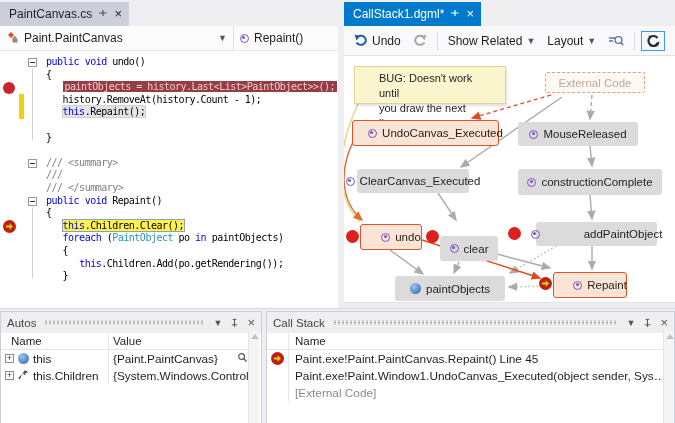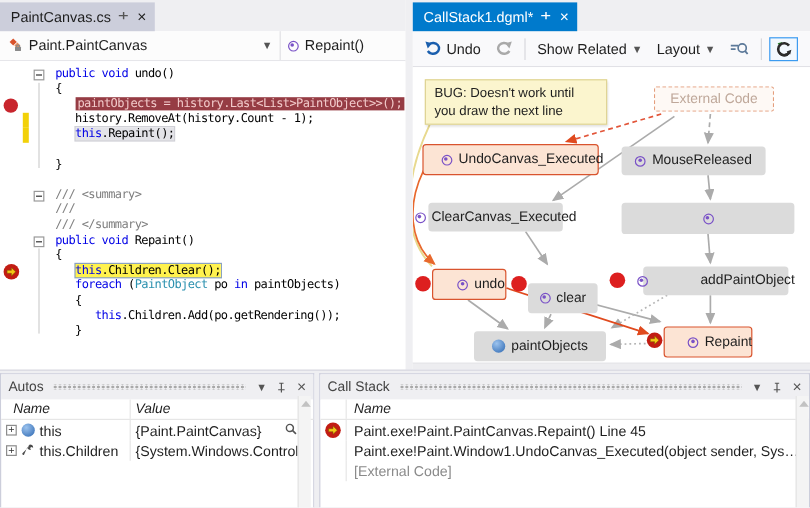--- a/index.html
+++ b/index.html
@@ -60,37 +60,37 @@
   .e-dash-gray  { stroke:#ABABAB; stroke-dasharray:4 3; }
   .e-dot-gray   { stroke:#B5B5B5; stroke-dasharray:1.5 2.5; }
   .e-dash-red   { stroke:#E25539; stroke-dasharray:4 3; }
   .e-solid-red  { stroke:#E04A1E; }
   .e-curve-orange { stroke:#E8682D; }
   .e-curve-yellow { stroke:#E8D98E; stroke-width:1.6; }
   .gnode { position:absolute; display:flex; align-items:center; justify-content:center; gap:5px; font-size:11.5px; white-space:nowrap; border-radius:3px; }
   .g-plain { background:#DBDBDB; color:#1E1E1E; }
   .g-hot   { background:#FCE4D4; border:1.6px solid #D9542E; color:#1E1E1E;padding-left:20px; }
   .g-ext   { background:#FEF9F5; border:1.4px dashed #E49E7D; color:#BFA89A; border-radius:2px; }
-  .gnote { position:absolute; background:#FBF5CE; border:1px solid #DFD495; padding:4px 7px; font-size:11px; line-height:15px; color:#1E1E1E; box-shadow:1px 2px 2px rgba(0,0,0,0.12); }
+  .gnote { position:absolute; background:#FBF5CE; border:1px solid #DFD495; padding:4px 24px; font-size:11px; line-height:15px; color:#1E1E1E; box-shadow:1px 2px 2px rgba(0,0,0,0.12); }
   .icon-method { width:9px; height:9px; border:1.6px solid #7A52C7; border-radius:50%; position:relative; flex:none; }
   .icon-method::after { content:""; position:absolute; left:1.4px; top:1.4px; width:3px; height:3px; border-radius:50%; background:#7A52C7; }
   .icon-field { width:11px; height:11px; border-radius:50%; background:radial-gradient(circle at 35% 30%, #9CC3EE, #2B66B0); flex:none; }
   .icon-wrench { flex:none; }
 
   
   .bottom { position:absolute; left:0; top:311px; width:675px; height:112px; }
   .panel { position:absolute; top:0; height:112px; background:#fff; border:1px solid #CCCEDB; border-bottom:none; }
   .autos-panel { left:0; width:262px; }
   .cs-panel { left:266px; width:409px; }
   .bv-split { position:absolute; left:262px; top:0; width:4px; height:112px; background:#EFEFF2; }
   .ptitle { height:21px; background:#EFEFF2; display:flex; align-items:center; padding:0 6px; gap:8px; font-size:11.5px; color:#444; }
   .grip { flex:1; height:5px; background-image:radial-gradient(circle, #A5A5A5 1px, transparent 1.2px); background-size:4px 3px; background-position:0 1px; }
   .picon { color:#555; font-size:9px; display:flex; align-items:center; }
   .picon.x { font-size:13px; }
-  .phead { height:17px; display:flex; border-bottom:1px solid #E6E6E6; font-size:11.5px; align-items:center; background:#fff;font-style:italic; }
+  .phead { height:17px; display:flex; border-bottom:1px solid #E6E6E6; font-size:11.5px; align-items:center; background:#fff; }
   .rows { position:relative; }
   .drow { height:17px; display:flex; align-items:center; font-size:11.8px; }
   .autos-name { width:108px; display:flex; align-items:center; gap:4px; padding-left:4px; border-right:1px solid #E6E6E6; height:100%; }
   .autos-val { flex:1; display:flex; align-items:center; padding-left:4px; overflow:hidden; white-space:nowrap; height:100%; }
   .expander { width:9px; height:9px; border:1px solid #8C8C8C; font-size:9px; line-height:7px; text-align:center; color:#333; background:#fff; flex:none; }
   .val-tools { margin-left:auto; display:flex; align-items:center; gap:2px; padding-right:2px; color:#666; }
   .cs-margin { width:22px; height:100%; border-right:1px solid #E6E6E6; display:flex; align-items:center; justify-content:center; flex:none; }
   .cs-text { padding-left:6px; white-space:nowrap; overflow:hidden; }
   .dim { color:#8A8A8A; }
   .scrollbar { position:absolute; top:0; right:0; width:11px; background:#F4F4F4; border-left:1px solid #E4E4E4; }
@@ -269,20 +269,21 @@
           <div class="gnode g-plain" style="left: 174px; top: 66px; width: 120px; height: 24px;">
             <span class="icon-method"></span>
             <span class="glabel">MouseReleased</span>
           </div>
           <div class="gnode g-plain" style="left: 13px; top: 113px; width: 112px; height: 24px;">
             <span class="icon-method"></span>
             <span class="glabel">ClearCanvas_Executed</span>
           </div>
           <div class="gnode g-plain" style="left: 174px; top: 113px; width: 144px; height: 26px;">
             <span class="icon-method"></span>
+            <span class="glabel">constructionComplete</span>
           </div>
           <div class="gnode g-hot" style="left: 16px; top: 168px; width: 62px; height: 26px;">
             <span class="icon-method"></span>
             <span class="glabel">undo</span>
           </div>
           <div class="gnode g-plain" style="left: 96px; top: 180px; width: 58px; height: 25px;">
             <span class="icon-method"></span>
             <span class="glabel">clear</span>
           </div>
           <div class="gnode g-plain" style="left: 192px; top: 166px; width: 121px; height: 24px; gap: 44px;">

